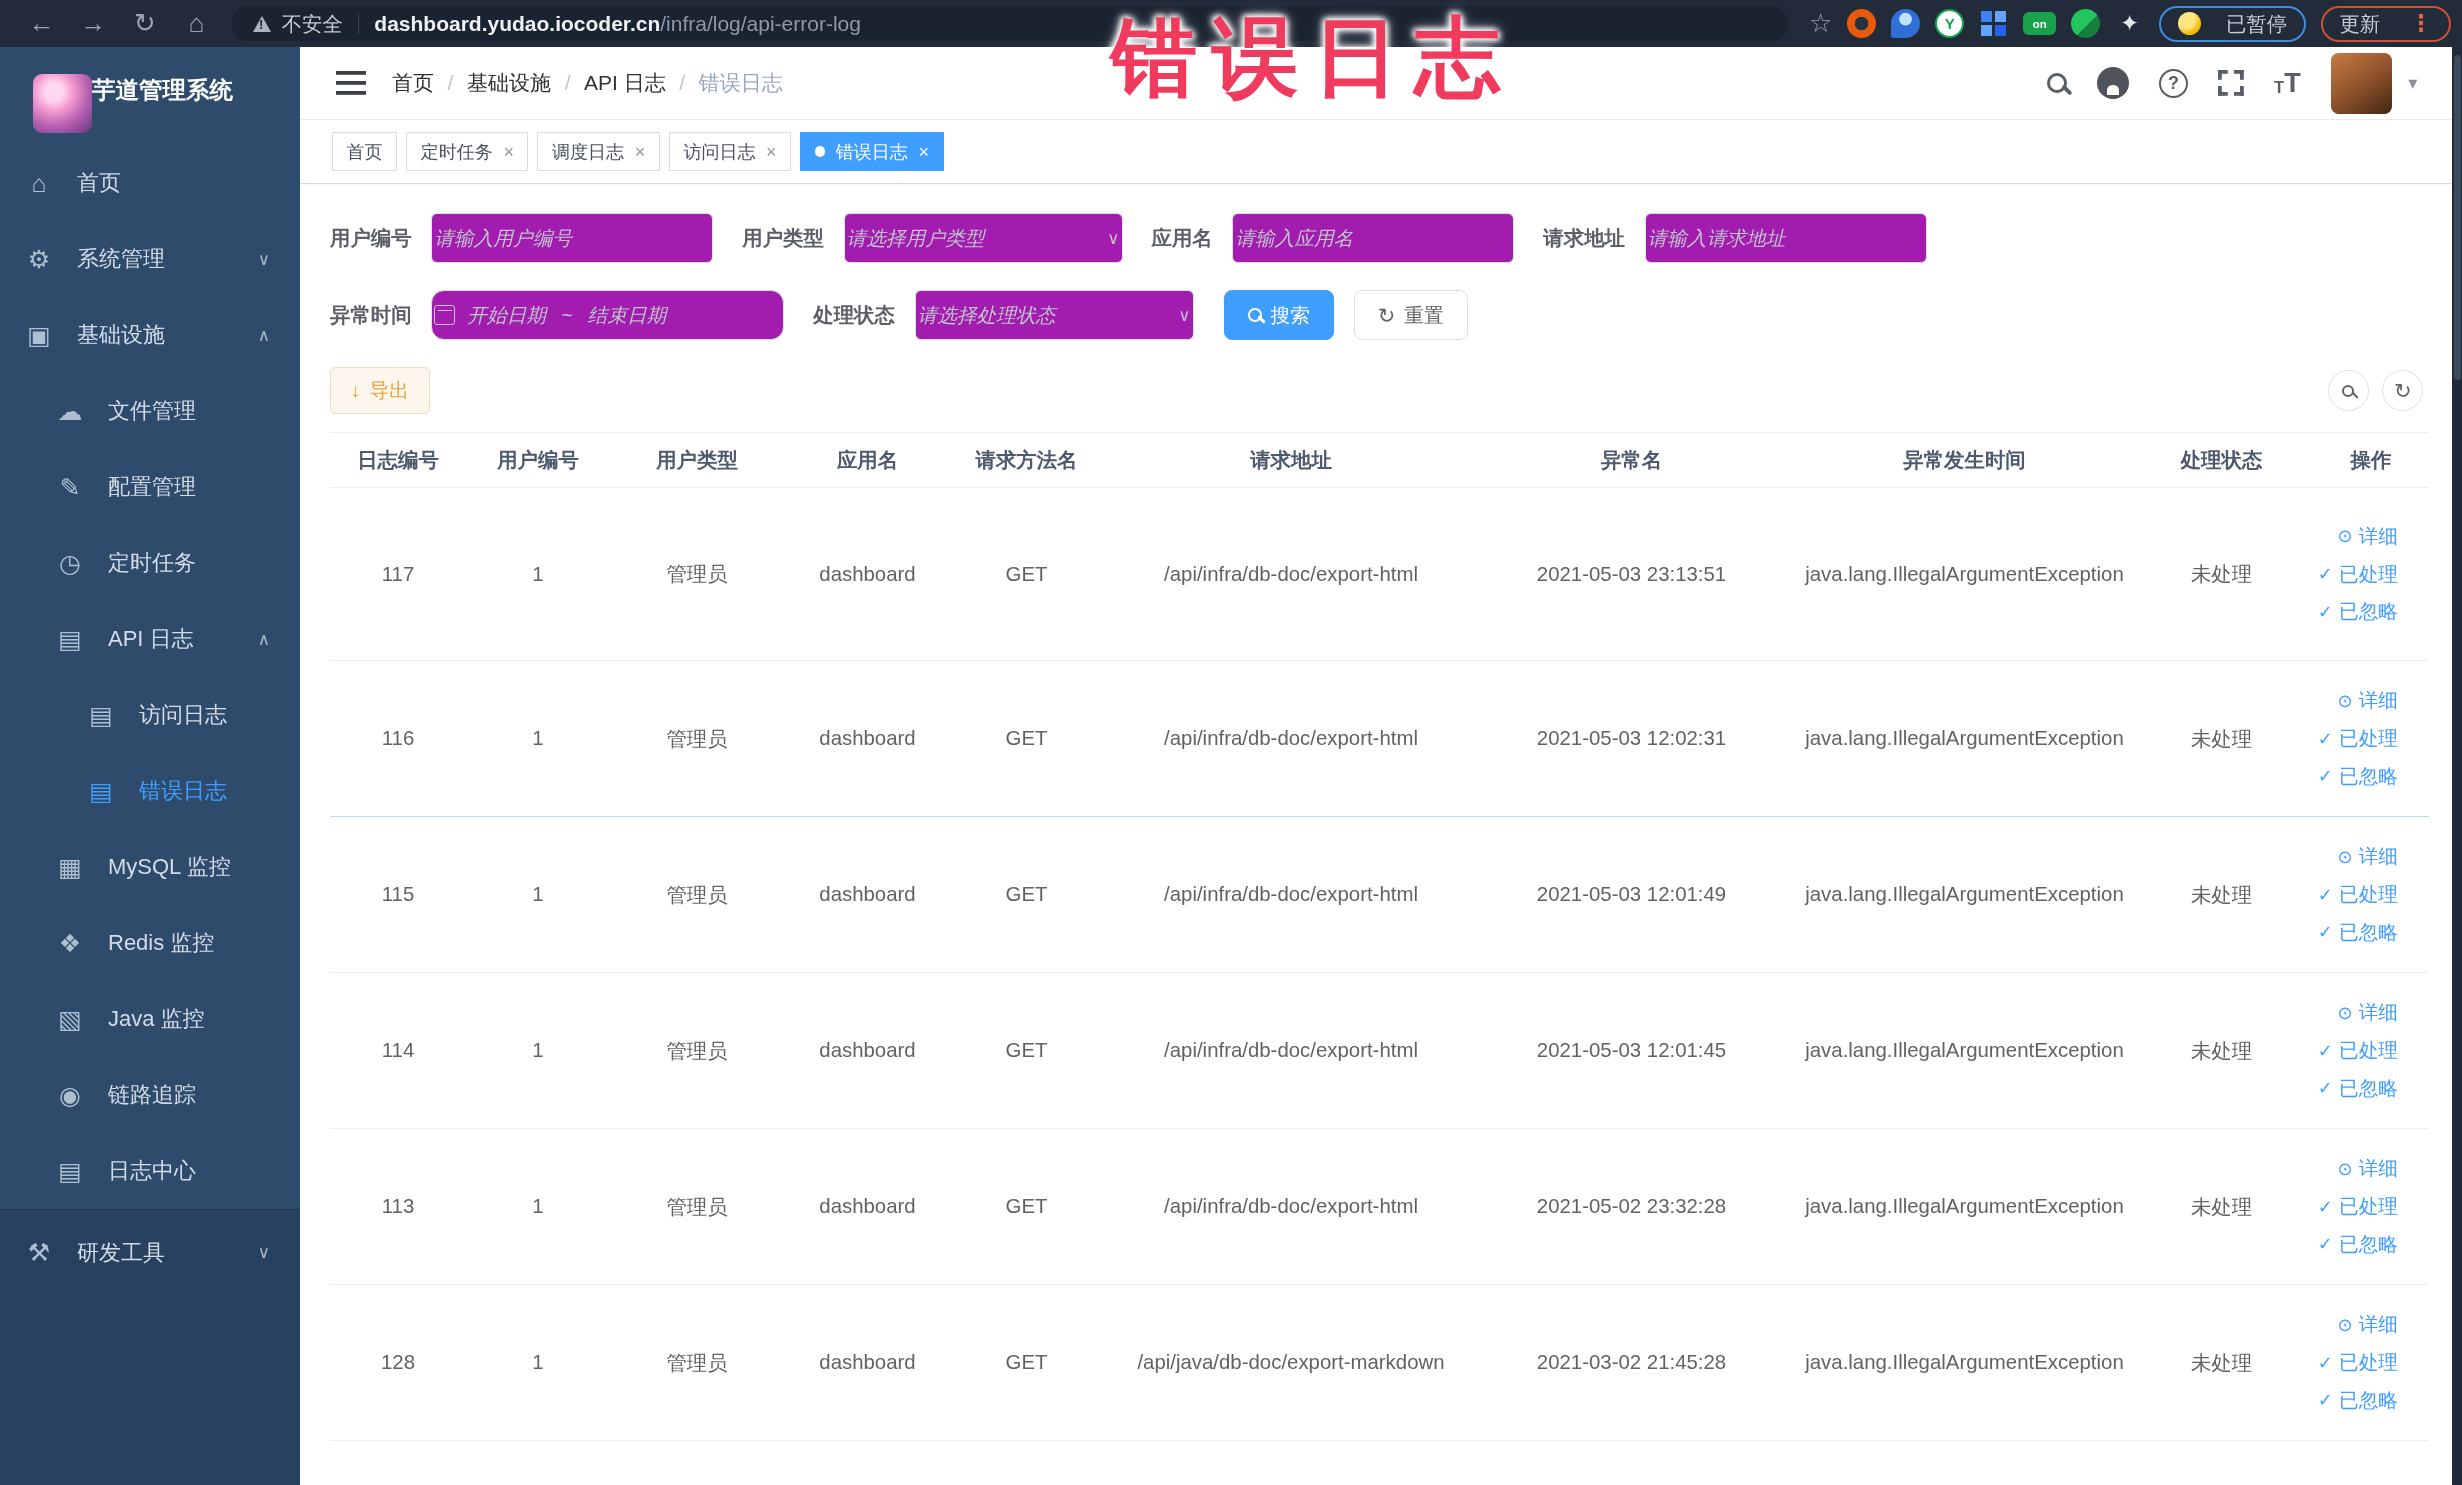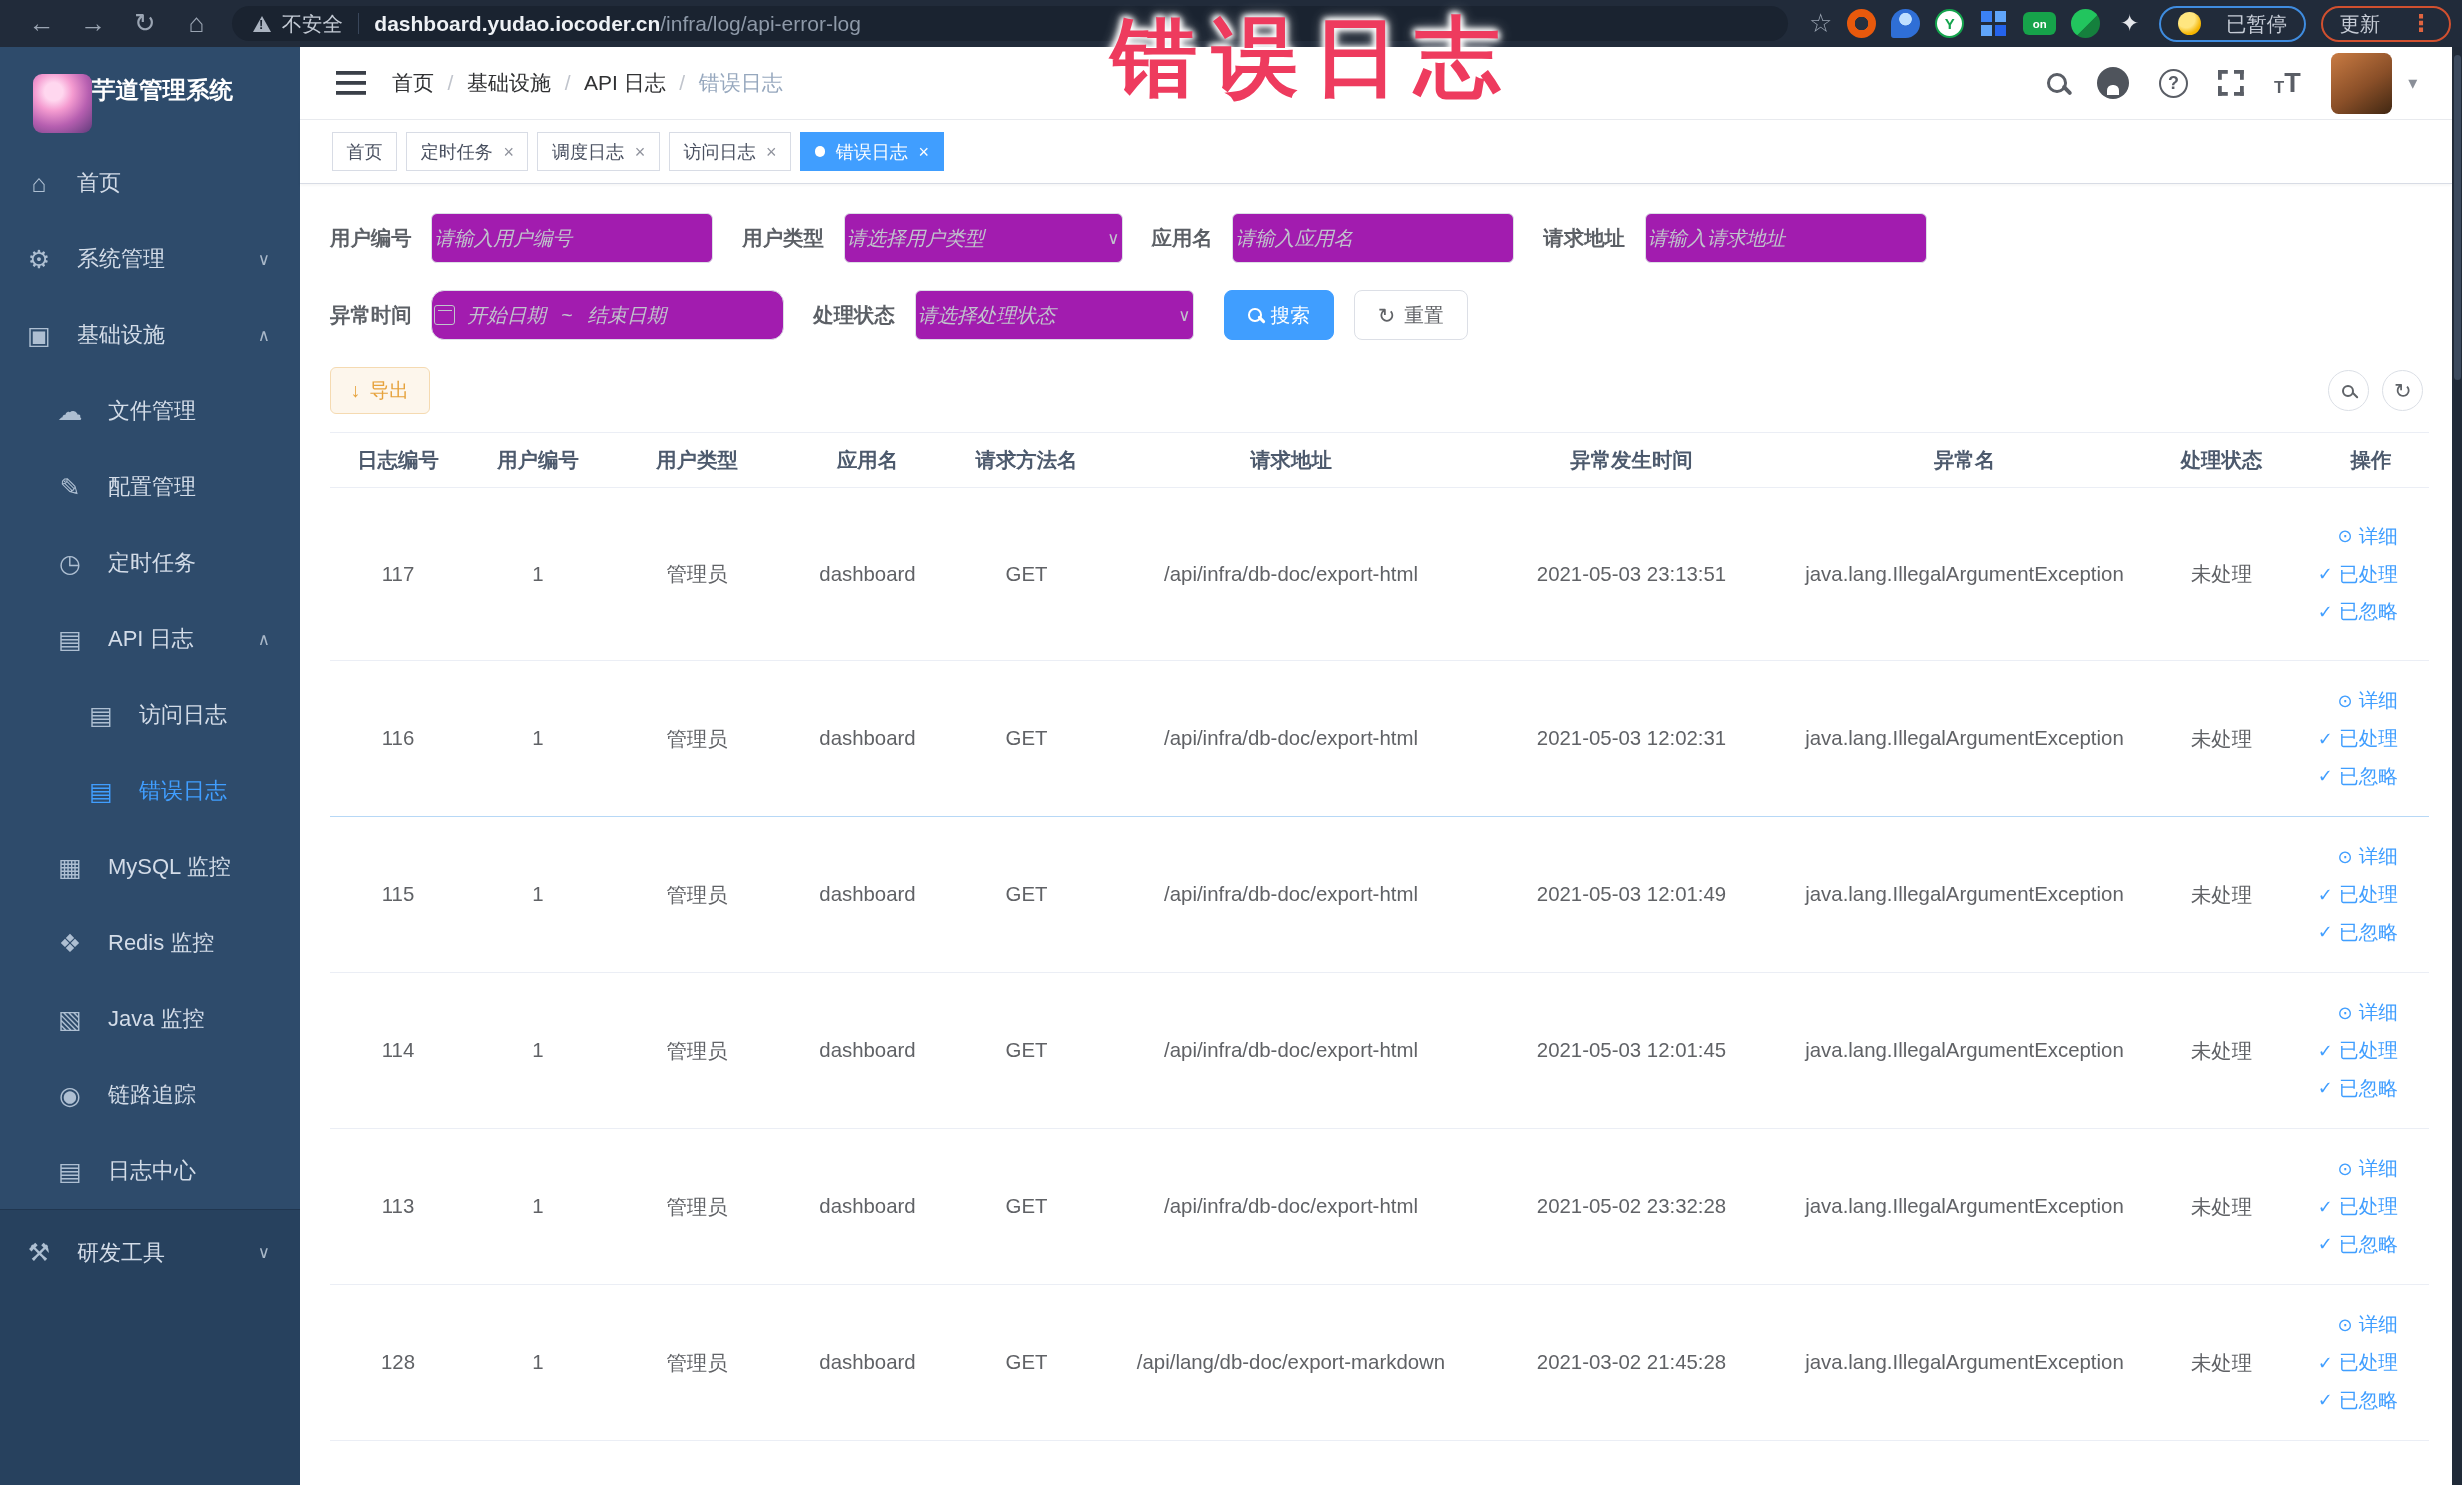--- a/index.html
+++ b/index.html
@@ -418,22 +418,22 @@
         </div>
 
         <div class="table">
           <div class="trow thead" id="thead">
               <div class="th">日志编号</div>
               <div class="th">用户编号</div>
               <div class="th">用户类型</div>
               <div class="th">应用名</div>
               <div class="th">请求方法名</div>
               <div class="th">请求地址</div>
+              <div class="th">异常名</div>
               <div class="th">异常发生时间</div>
-              <div class="th">异常名</div>
               <div class="th">处理状态</div>
               <div class="th">操作</div>
             </div>
           <div id="tbody">
               <div class="trow body first">
                 <div class="td td-id">117</div>
                 <div class="td td-user_id">1</div>
                 <div class="td td-user_type">管理员</div>
                 <div class="td td-app">dashboard</div>
                 <div class="td td-method">GET</div>
@@ -555,21 +555,21 @@
                     <span>已忽略</span>
                   </span>
                 </div>
               </div>
               <div class="trow body">
                 <div class="td td-id">128</div>
                 <div class="td td-user_id">1</div>
                 <div class="td td-user_type">管理员</div>
                 <div class="td td-app">dashboard</div>
                 <div class="td td-method">GET</div>
-                <div class="td td-url">/api/lang/db-doc/export-markdown</div>
+                <div class="td td-url">/api/java/db-doc/export-markdown</div>
                 <div class="td td-time">2021-03-02 21:45:28</div>
                 <div class="td td-exception">java.lang.IllegalArgumentException</div>
                 <div class="td td-status">未处理</div>
                 <div class="td actions">
                   <span class="action-link">
                     <span class="al-icon">⊙</span>
                     <span>详细</span>
                   </span>
                   <span class="action-link">
                     <span class="al-icon">✓</span>

